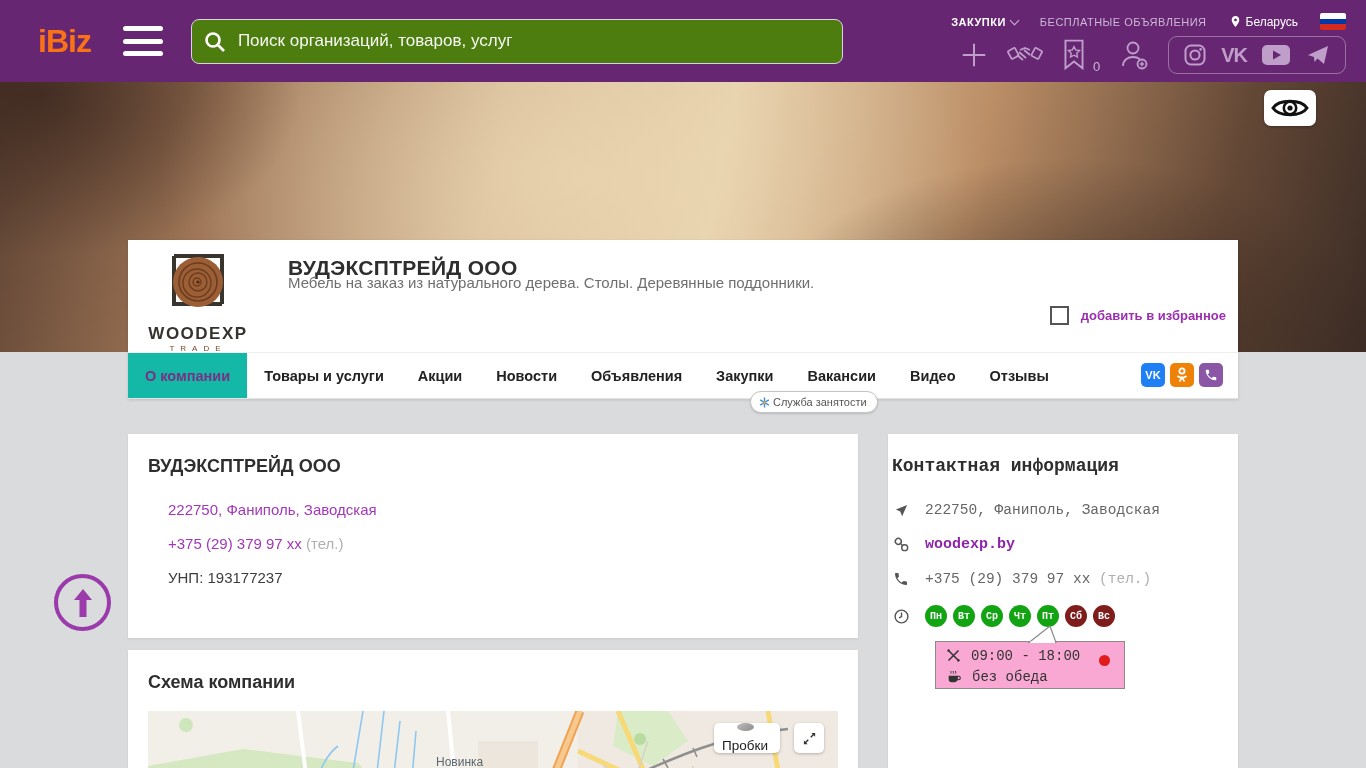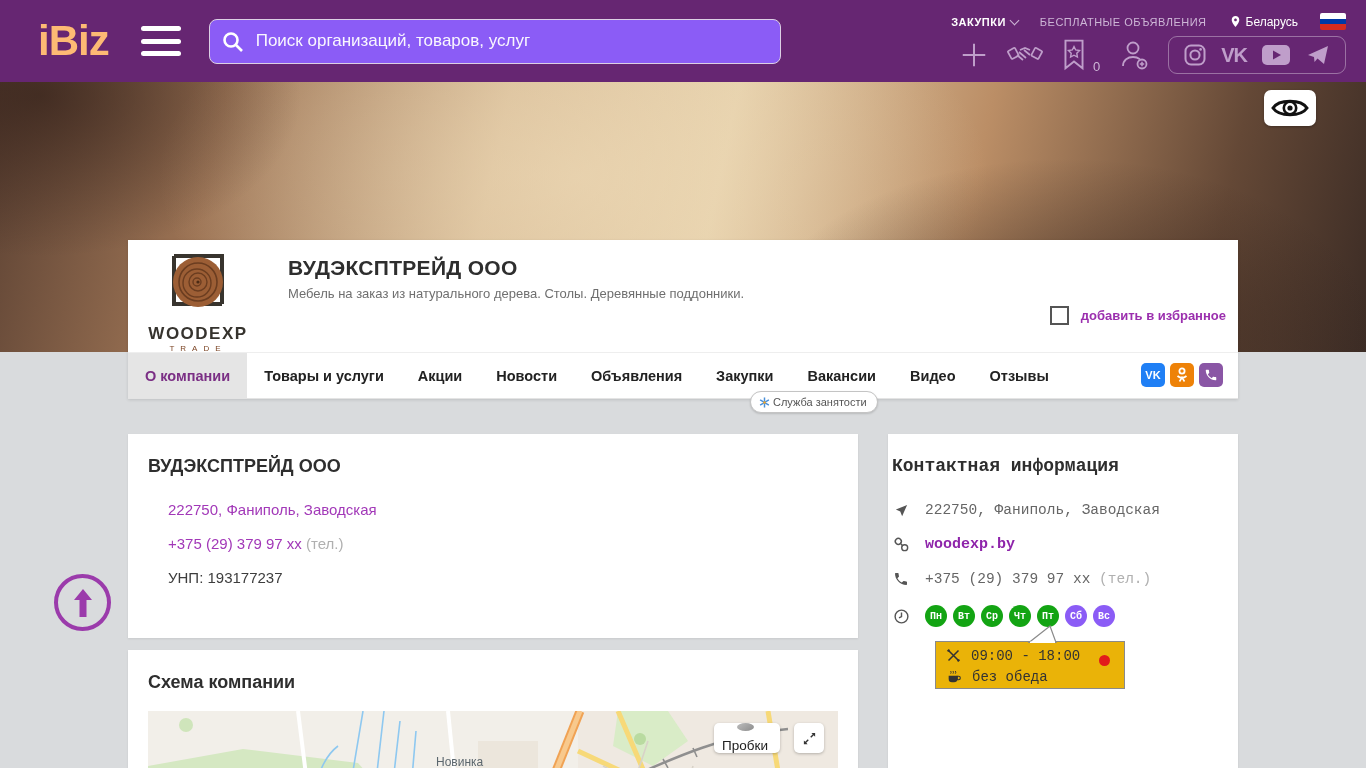--- a/index.html
+++ b/index.html
@@ -1,25 +1,25 @@
 <!DOCTYPE html>
 <html><head>
 <meta charset="utf-8">
 <style>
   * { margin:0; padding:0; box-sizing:border-box; }
   html,body { width:1366px; height:768px; overflow:hidden; }
   body { font-family:"Liberation Sans","DejaVu Sans",sans-serif; background:#d9dbdd; position:relative; }
 
   
   .header { height:82px; background:#662672; display:flex; align-items:center; position:relative; z-index:30; }
-  .logo { color:#fdba74; font-size:42px; font-weight:800; letter-spacing:-1px; margin-left:38px; line-height:1; cursor:pointer; }
+  .logo { color:#f97316; font-size:32px; font-weight:800; letter-spacing:-1px; margin-left:38px; line-height:1; cursor:pointer; }
   .burger { margin-left:32px; width:40px; height:30px; display:flex; flex-direction:column; justify-content:space-between; cursor:pointer; }
   .burger span { display:block; height:5px; background:#fff; border-radius:3px; }
   .searchwrap { position:relative; margin-left:28px; }
-  .searchwrap input { width:572px; height:45px; background:#8b5cf6; border:1px solid #dcd0e4; border-radius:8px; padding:0 16px 0 46px; font-size:17px; color:#fff; outline:none; font-family:inherit; }
+  .searchwrap input { width:652px; height:45px; background:#4d7c0f; border:1px solid #dcd0e4; border-radius:8px; padding:0 16px 0 46px; font-size:17px; color:#fff; outline:none; font-family:inherit; }
   .searchwrap input::placeholder { color:#fff; opacity:.95; }
   .search-ico { position:absolute; left:12px; top:11px; }
 
   .head-right { position:absolute; right:18px; top:0; height:82px; width:440px; }
   .head-top { display:flex; align-items:center; gap:22px; position:absolute; top:13px; right:2px; white-space:nowrap; }
   .htop-link { color:#fff; font-size:11px; font-weight:bold; letter-spacing:.5px; cursor:pointer; display:flex; align-items:center; gap:5px; }
   .htop-link.dim { color:#cdb6d6; font-weight:normal; }
   .chev { width:7px; height:7px; border-right:1.5px solid #cdb6d6; border-bottom:1.5px solid #cdb6d6; transform:rotate(45deg); margin-top:-3px; }
   .geo { color:#fff; font-size:12px; display:flex; align-items:center; gap:4px; cursor:pointer; }
   .flag { width:26px; height:17px; border-radius:2px; overflow:hidden; display:inline-block; cursor:pointer; }
@@ -42,28 +42,28 @@
   }
   .eye-btn { position:absolute; top:8px; right:50px; width:52px; height:36px; background:#fff; border-radius:7px; display:flex; align-items:center; justify-content:center; cursor:pointer; box-shadow:0 1px 3px rgba(0,0,0,.3); }
 
   
   .company-card { position:absolute; left:128px; top:158px; width:1110px; background:#fff; box-shadow:0 1px 3px rgba(0,0,0,.12); z-index:20; }
   .cc-top { position:relative; height:112px; }
   .cc-logo { position:absolute; left:15px; top:12px; width:110px; height:100px; text-align:center; cursor:pointer; }
   .cc-logo .l1 { font-size:17px; font-weight:900; letter-spacing:1.5px; color:#36332e; margin-top:2px; }
   .cc-logo .l2 { font-size:8px; font-weight:normal; letter-spacing:6px; color:#7c4525; }
   .cc-name { position:absolute; left:160px; top:16px; font-size:21px; font-weight:800; color:#2e2e2e; letter-spacing:.3px; }
-  .cc-desc { position:absolute; left:160px; top:46px; font-size:13px; color:#6f6f6f; }
+  .cc-desc { position:absolute; left:160px; top:34px; font-size:15px; color:#6f6f6f; }
   .cc-fav { position:absolute; right:12px; top:66px; display:flex; align-items:center; gap:12px; cursor:pointer; }
   .cc-fav .box { width:19px; height:19px; border:2px solid #555; background:#fff; }
   .cc-fav .lbl { color:#9b2fae; font-weight:bold; font-size:13px; }
 
   .tabbar { border-top:1px solid #eee; height:47px; display:flex; align-items:stretch; position:relative; border-bottom:1px solid #e4e4e4; }
   .tab { display:flex; align-items:center; padding:0 17px; font-size:14.5px; font-weight:bold; color:#222; cursor:pointer; }
-  .tab.active { background:#e5e5e5; color:#7b2f85; }
+  .tab.active { background:#14b8a6; color:#7b2f85; }
   .tab-socials { position:absolute; right:15px; top:10px; display:flex; gap:5px; }
   .tsq { width:24px; height:24px; border-radius:5px; display:flex; align-items:center; justify-content:center; cursor:pointer; }
   .tsq.vk { background:#1f7ff5; color:#fff; font-weight:800; font-size:11px; }
   .tsq.ok { background:#ee8208; }
   .tsq.vb { background:#8a56a5; }
   .vac-tip { position:absolute; left:622px; top:151px; background:#fff; border:1px solid #c4c4c4; border-radius:12px; height:22px; display:flex; align-items:center; gap:3px; padding:0 10px 0 8px; font-size:11px; color:#555; box-shadow:0 1px 2px rgba(0,0,0,.15); white-space:nowrap; }
 
   
   .main { display:flex; gap:30px; margin:82px 0 0 128px; width:1110px; align-items:flex-start; }
   .col-left { width:730px; }
@@ -88,23 +88,23 @@
   .expand-btn { right:14px; width:30px; height:30px; justify-content:center; }
 
   .contact-card { height:351px; padding:22px 4px; position:relative;font-family:Liberation Mono, monospace; }
   .contact-card h2 { margin-bottom:26px; }
   .crow { display:flex; align-items:center; gap:15px; margin-bottom:18px; font-size:14.5px; color:#666; }
   .crow .cico { width:18px; display:flex; justify-content:center; color:#555; flex:0 0 18px; }
   .site-link { color:#8e24aa; font-weight:bold; text-decoration:none; font-size:15px; cursor:pointer; }
   .days { display:flex; gap:6px; }
   .day { width:22px; height:22px; border-radius:50%; color:#fff; font-size:10px; font-weight:bold; display:flex; align-items:center; justify-content:center; cursor:default; }
   .day[data-status="open"] { background:#13a413; }
-  .day[data-status="closed"] { background:#8b5cf6; }
-
-  .hours-box { position:absolute; left:47px; top:207px; width:190px; height:48px; background:#eab308; border:1px solid #8a8a8a; padding:3px 12px 0 10px; }
+  .day[data-status="closed"] { background:#7f1d1d; }
+
+  .hours-box { position:absolute; left:47px; top:207px; width:190px; height:48px; background:#f9a8d4; border:1px solid #8a8a8a; padding:3px 12px 0 10px; }
   .hrow { display:flex; align-items:center; gap:10px; font-size:14px; color:#333; height:21px; }
   .hours-dot { position:absolute; right:14px; top:13px; width:11px; height:11px; border-radius:50%; background:#e21b1b; }
   .hours-pointer { position:absolute; top:-17px; left:92px; }
 
   .stats { display:flex; align-items:center; gap:12px; justify-content:center; margin-top:26px; color:#8b9196; font-size:15px; letter-spacing:.8px; cursor:pointer; }
 
   
   .totop { position:fixed; left:54px; top:574px; width:57px; height:57px; border-radius:50%; border:4px solid #9b3bab; background:transparent; display:flex; align-items:center; justify-content:center; cursor:pointer; z-index:40; }
 </style>
 </head>

